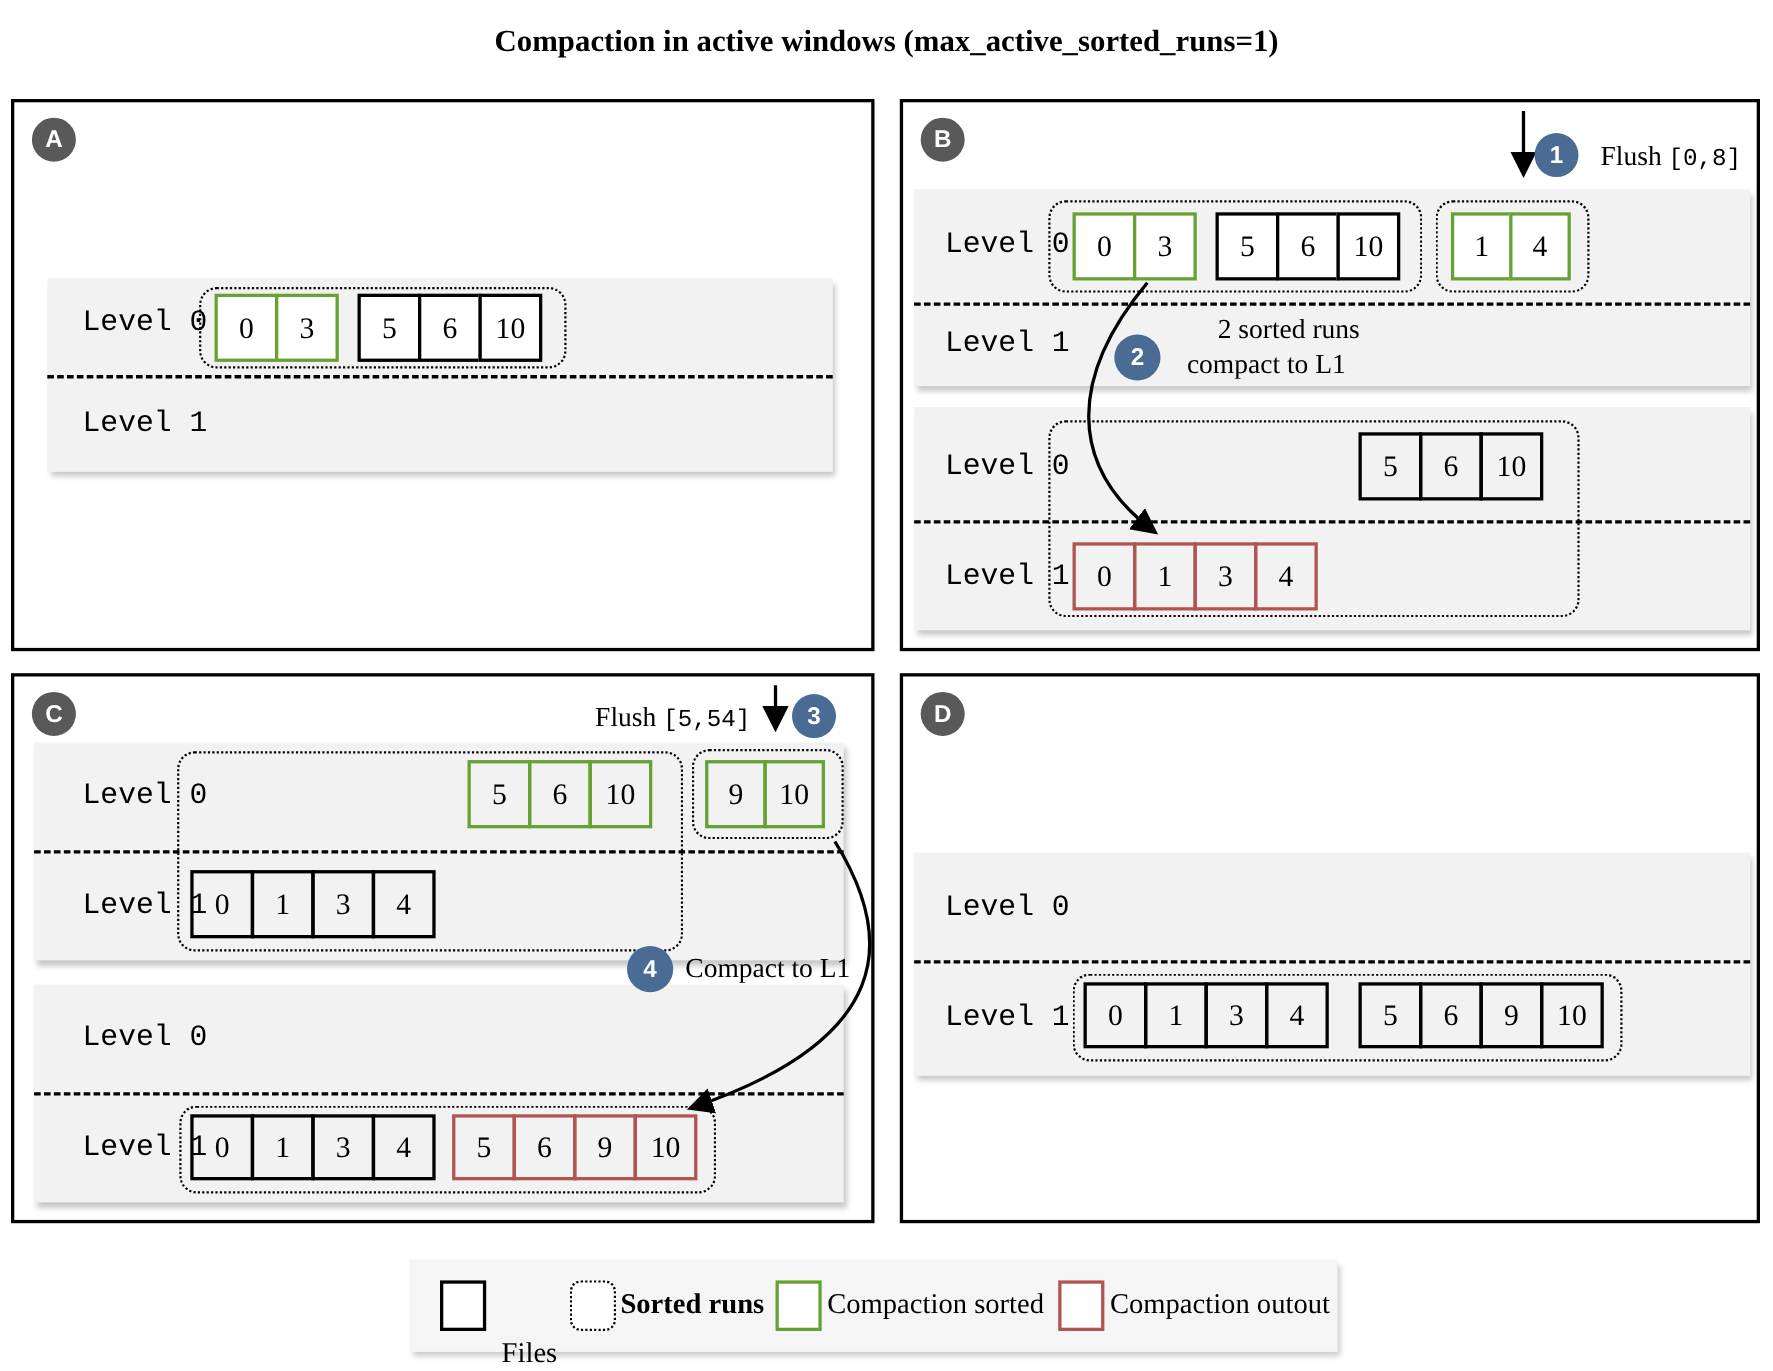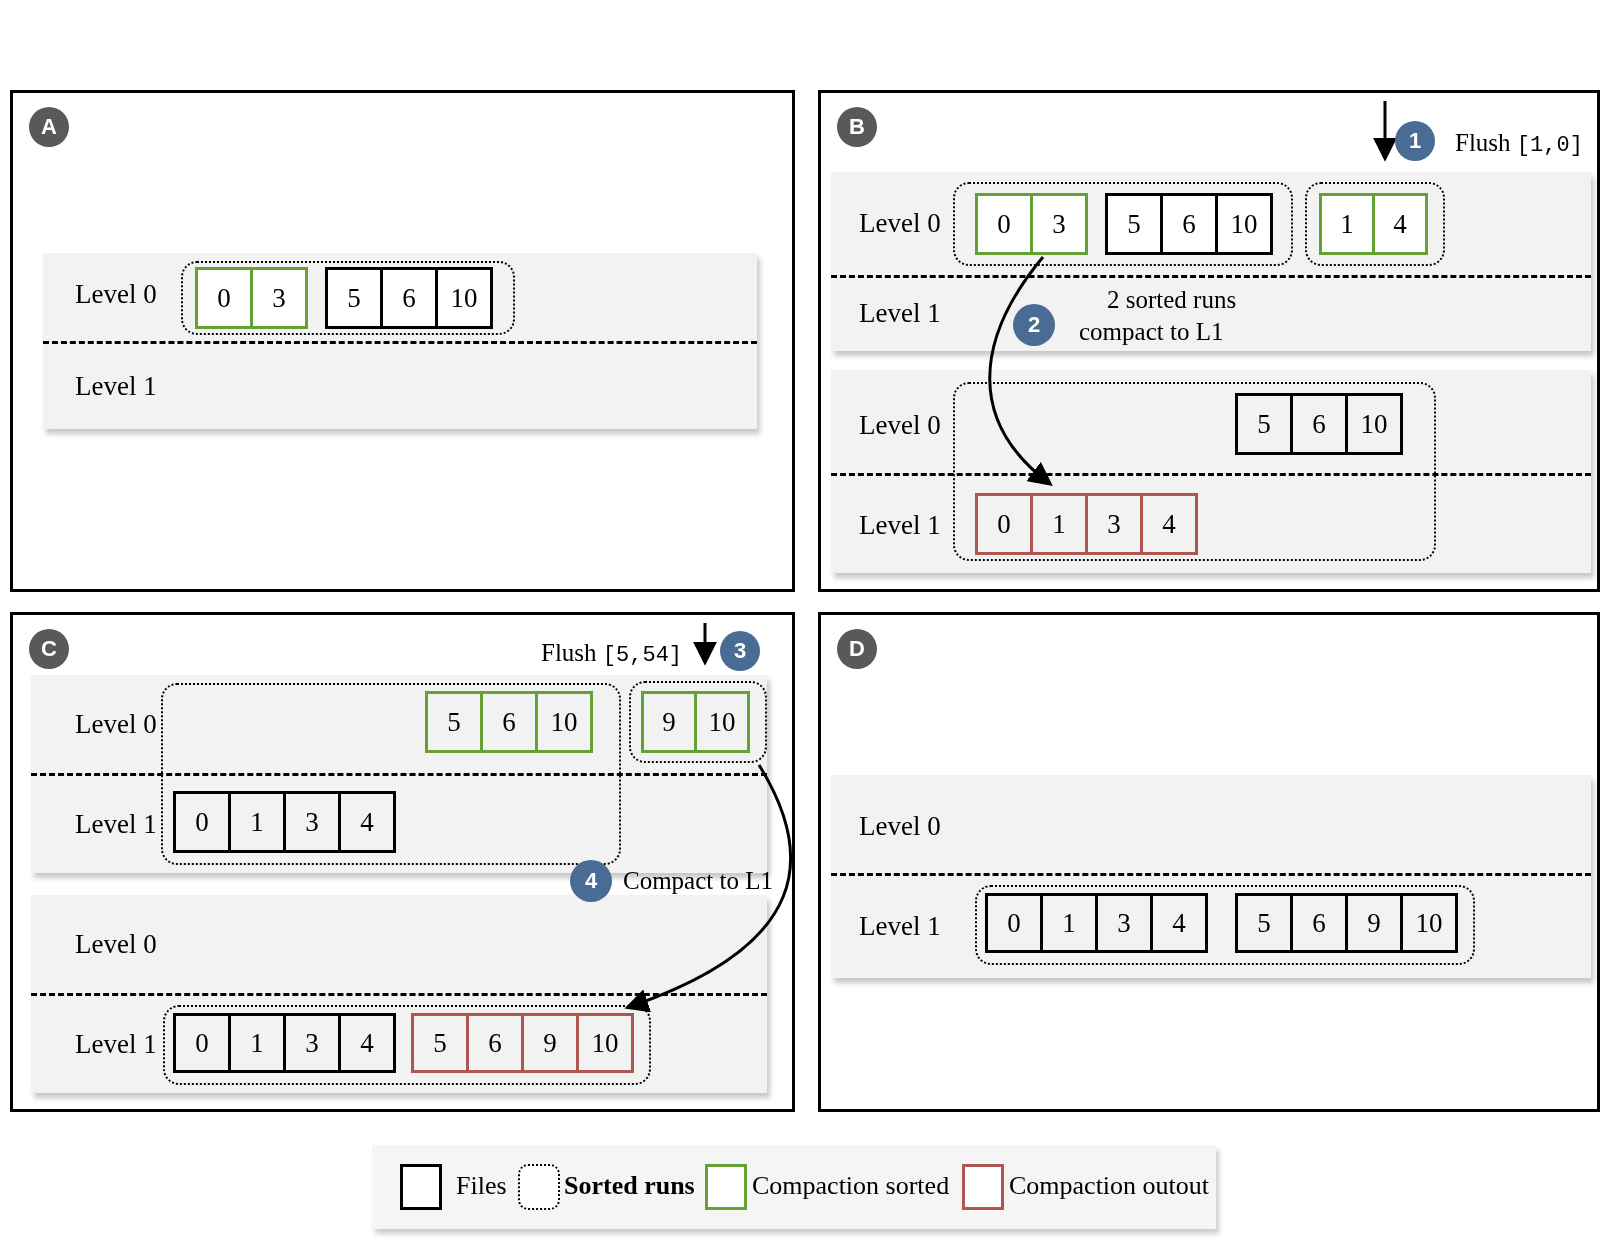--- a/index.html
+++ b/index.html
@@ -15,21 +15,21 @@
          font-size:28px;font-weight:bold;font-family:"Liberation Serif",serif;}
   .panel{position:absolute;border:3px solid #000;background:#fff;box-sizing:border-box;}
   .pbadge{position:absolute;width:40px;height:40px;border-radius:50%;background:var(--gray);
           color:#fff;font:700 22px "Liberation Sans",sans-serif;
           display:flex;align-items:center;justify-content:center;}
   .nbadge{position:absolute;width:42px;height:42px;border-radius:50%;background:var(--blue);
           color:#fff;font:700 22px "Liberation Sans",sans-serif;
           display:flex;align-items:center;justify-content:center;z-index:5;}
   .band{position:absolute;background:#f2f2f2;box-shadow:3px 5px 5px rgba(0,0,0,0.22);}
   .divider{position:absolute;left:0;right:0;height:0;border-top:3px dashed #000;}
-  .lvl{position:absolute;font-size:27px;white-space:nowrap;}
+  .lvl{position:absolute;font-size:27px;white-space:nowrap;font-family:Liberation Mono, monospace;}
   .dotted{position:absolute;border:2.5px dotted #000;border-radius:16px;box-sizing:border-box;}
   .grp{position:absolute;display:flex;}
   .cell{width:58px;height:62px;border:3px solid #000;margin-left:-3px;box-sizing:border-box;
         display:flex;align-items:center;justify-content:center;font-size:27px;}
   .grp .cell:first-child{margin-left:0;}
   .grp.white .cell{background:#fff;}
   .grp.green .cell{border-color:var(--green);}
   .grp.red .cell{border-color:var(--red);}
   .anno{position:absolute;font-size:25px;white-space:nowrap;}
   .anno code{font-family:"Liberation Mono",monospace;font-size:22px;}
@@ -41,20 +41,21 @@
   .lsw.sorted{border:2.5px dotted #000;border-radius:10px;}
   .lsw.input{border:3px solid var(--green);}
   .lsw.output{border:3px solid var(--red);}
   .llabel{position:absolute;top:26px;font-size:26px;white-space:nowrap;}
 </style>
 </head>
 <body>
 
 <div class="stage">
 
+  <div class="title">Compaction in active windows (max_active_sorted_runs=1)</div>
 
   <div class="panel" style="left:10px;top:90px;width:785px;height:502px;">
     <div class="pbadge" style="left:16px;top:14px;">A</div>
     <div class="band" style="left:30px;top:160px;width:714px;height:176px;">
       <div class="divider" style="top:88px;"></div>
       <div class="lvl" style="left:32px;top:26px;">Level 0</div>
       <div class="lvl" style="left:32px;top:118px;">Level 1</div>
       <div class="dotted" style="left:138px;top:8px;width:334px;height:74px;"></div>
       <div class="grp green white" style="left:152px;top:14px;">
         <div class="cell">0</div>
@@ -77,21 +78,21 @@
           <path d="M0,0 L10,5 L0,10 z" fill="#000"></path>
         </marker>
       </defs>
       <line x1="564" y1="8" x2="564" y2="64" stroke="#000" stroke-width="3" marker-end="url(#ahB)"></line>
       <path d="M 222,164 C 152,248 148,330 228,390" fill="none" stroke="#000" stroke-width="3" marker-end="url(#ahB)"></path>
     </svg>
 
     <div class="nbadge" style="left:574px;top:28px;width:40px;height:40px;">1</div>
     <div class="anno" style="left:634px;top:36px;">
       <span>Flush</span>
-      <code>[1,0]</code>
+      <code>[0,8]</code>
     </div>
 
     <div class="band" style="left:10px;top:79px;width:760px;height:179px;">
       <div class="divider" style="top:103px;"></div>
       <div class="lvl" style="left:28px;top:36px;">Level 0</div>
       <div class="dotted" style="left:122px;top:10px;width:340px;height:84px;"></div>
       <div class="grp green white" style="left:144px;top:21px;">
         <div class="cell">0</div>
         <div class="cell">3</div>
       </div>
@@ -212,21 +213,21 @@
         <div class="cell" style="height:60px;">5</div>
         <div class="cell" style="height:60px;">6</div>
         <div class="cell" style="height:60px;">9</div>
         <div class="cell" style="height:60px;">10</div>
       </div>
     </div>
   </div>
 
   <div class="legend">
     <div class="lsw files" style="left:28px;"></div>
-    <div class="llabel" style="left:84px;">Files</div>
+    <div class="llabel" style="left:84px;margin-top:44px;">Files</div>
     <div class="lsw sorted" style="left:146px;"></div>
     <div class="llabel" style="left:192px;font-weight:bold;">Sorted runs</div>
     <div class="lsw input" style="left:333px;"></div>
     <div class="llabel" style="left:380px;">Compaction sorted</div>
     <div class="lsw output" style="left:590px;"></div>
     <div class="llabel" style="left:637px;text-align:right;">Compaction outout</div>
   </div>
 
 </div>
 

